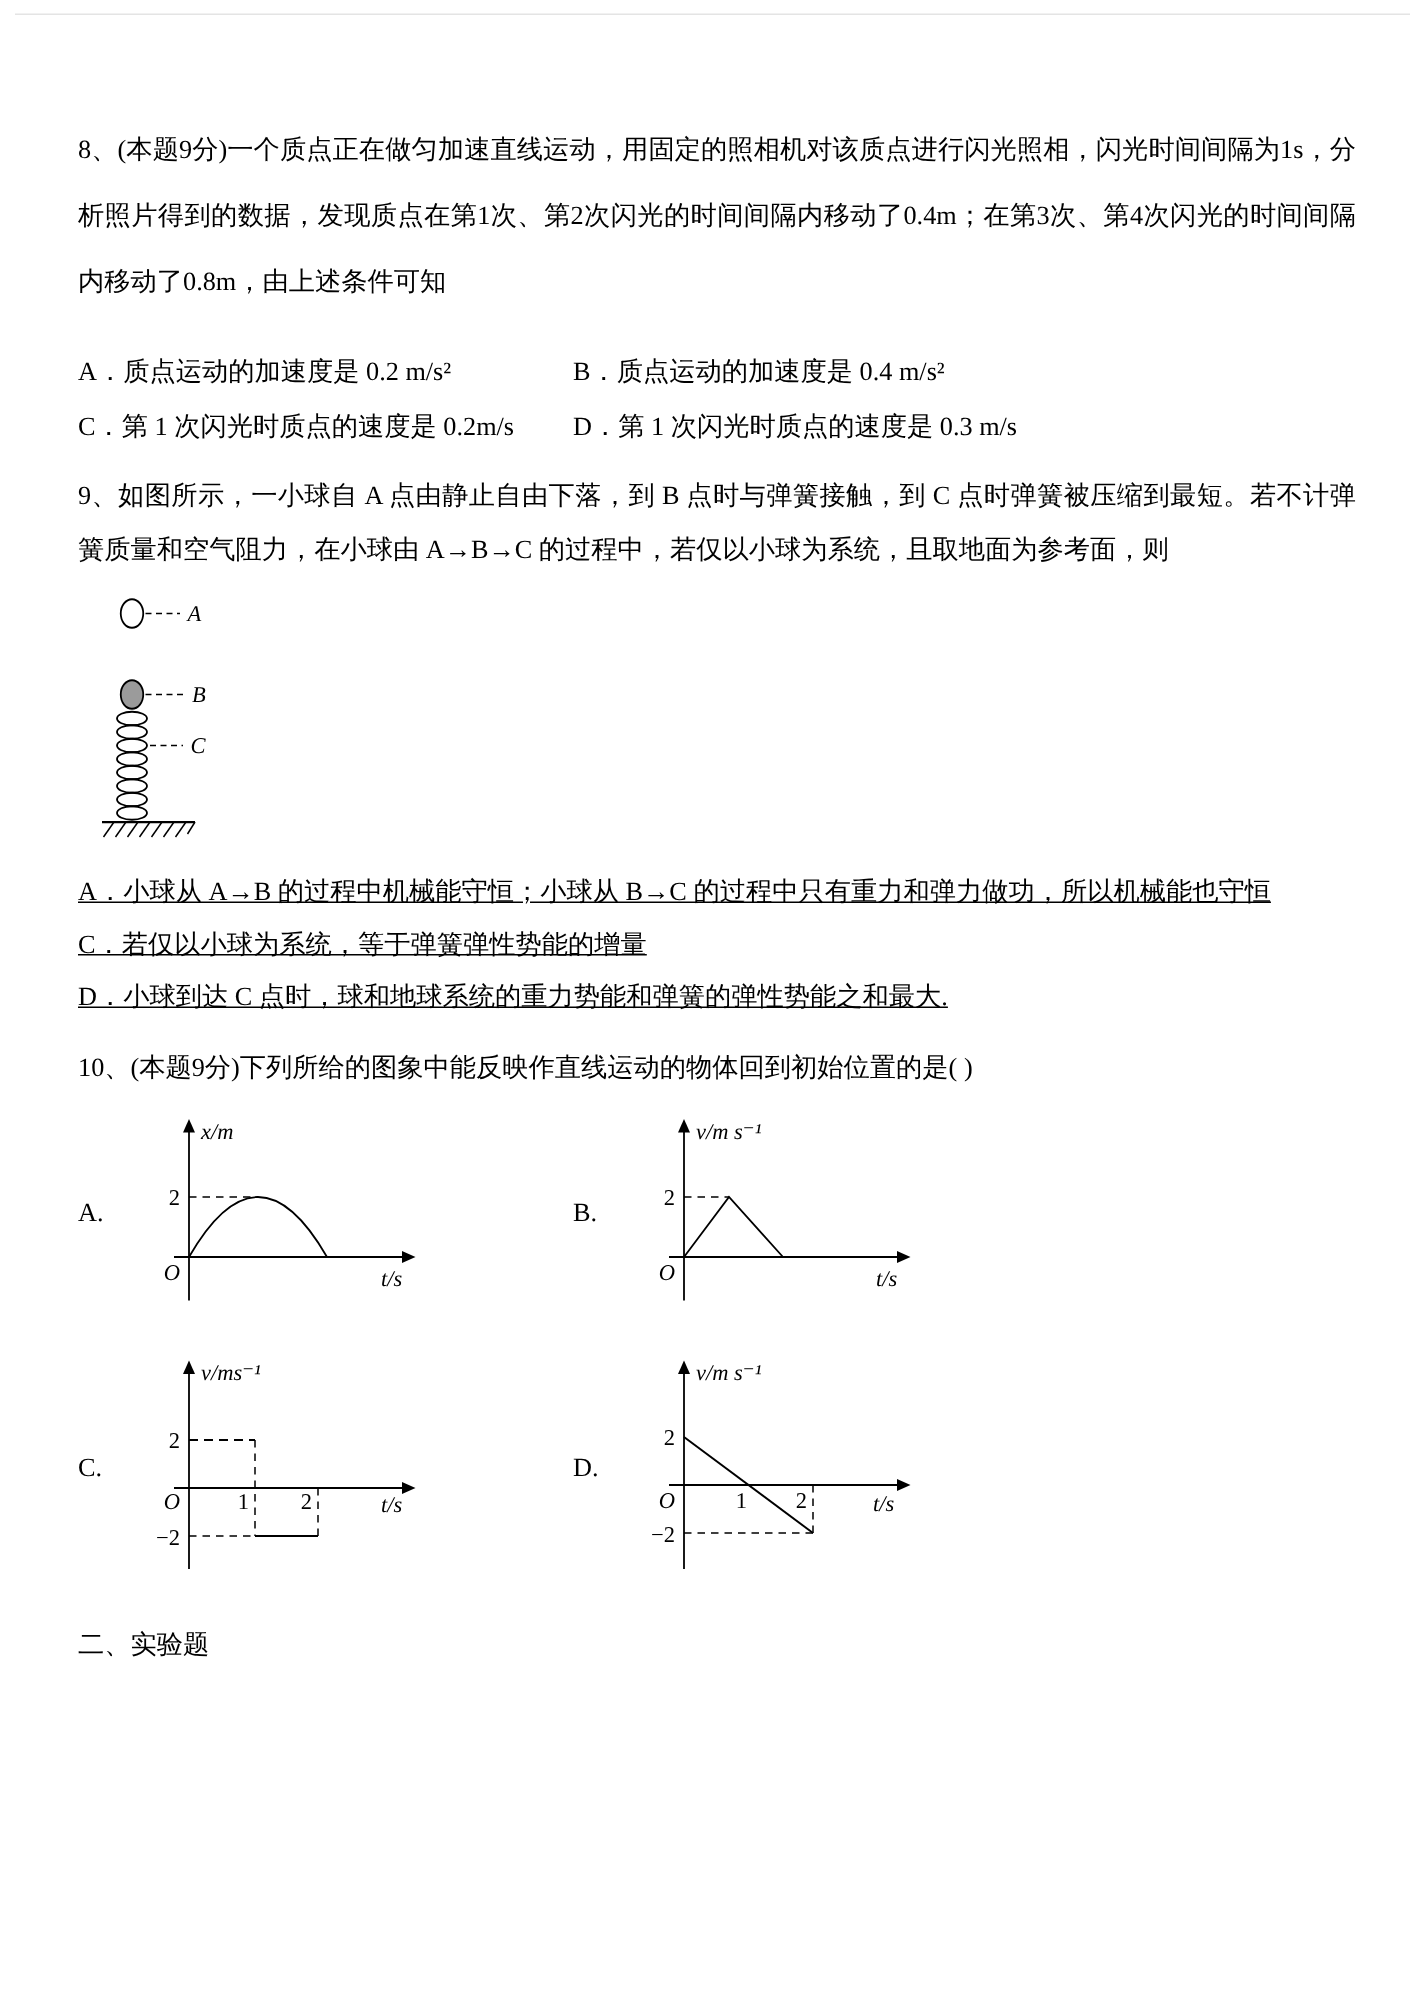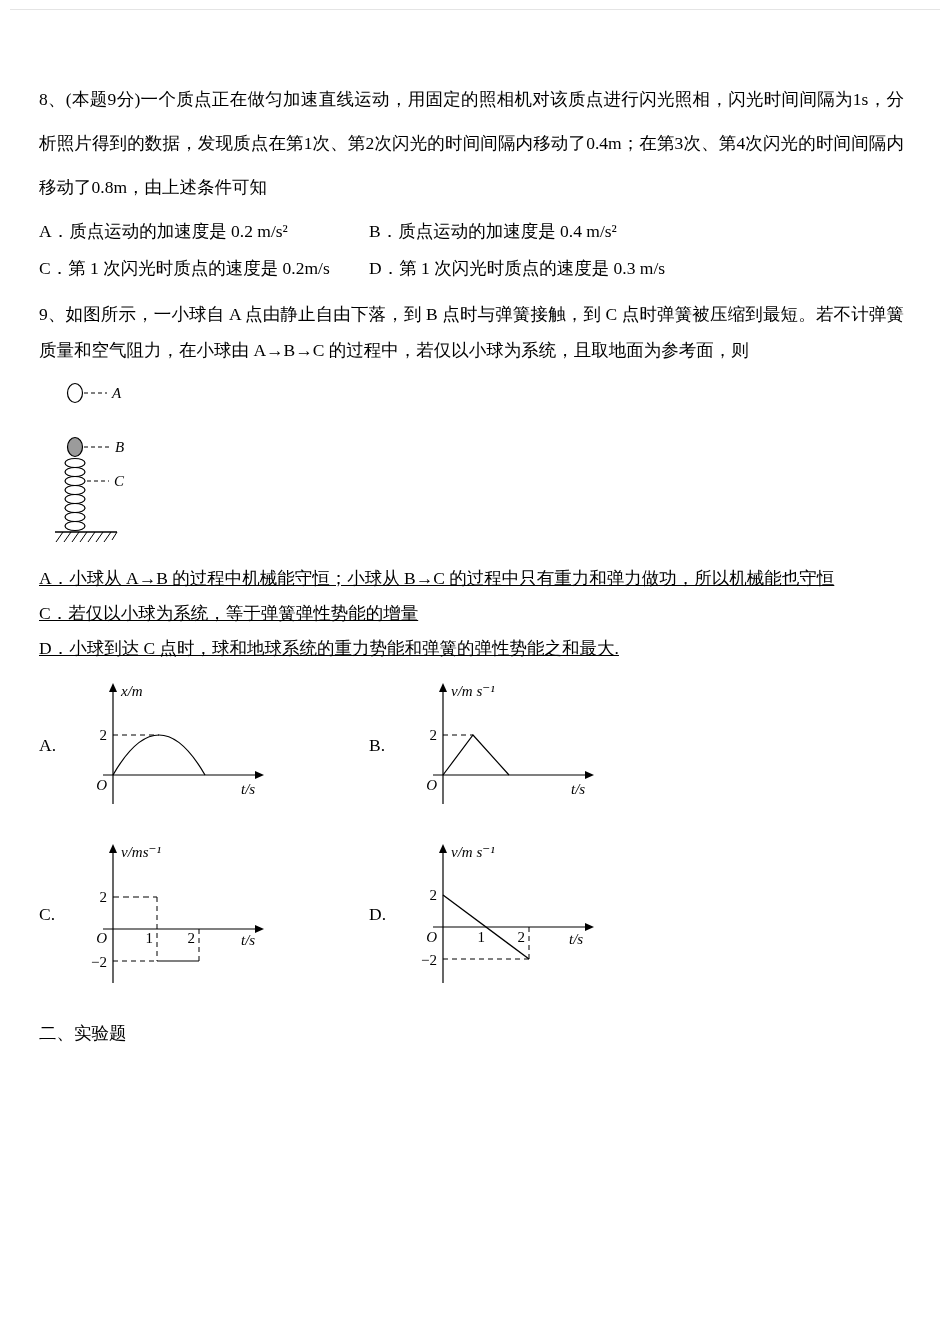--- a/index.html
+++ b/index.html
@@ -5,29 +5,29 @@
 <style>
   * { margin:0; padding:0; box-sizing:border-box; }
   html,body { background:#fff; }
   body {
     width:950px; min-height:1344px; margin:0 auto;
     color:#000;
     font-family:"Liberation Serif","DejaVu Serif",serif;
     font-size:17.5px;
   }
   .top-rule { height:1px; background:#e4e4e4; margin:9px 10px 0 10px; }
-  .page { padding:68px 46px 40px 39px; }
+  .page { padding:68px 46px 40px 52px; }
 
   .qtext { text-align:justify; line-height:2.05; }
   .lh-wide { line-height:2.5; }
   .lh-mid  { line-height:2.3; }
 
   .opts-2col {
     display:grid; grid-template-columns:330px 1fr;
-    line-height:2.1; margin:4px 0 10px 0;
+    line-height:2.1; margin:20px 0 10px 0;
   }
   .opts-list { line-height:2.0; margin:2px 0 12px 0;text-decoration:underline; }
   .opts-list .opt { text-align:justify; }
 
   .diagram { margin:10px 0 14px 14px; }
 
   .graphs-grid {
     display:grid; grid-template-columns:330px 1fr;
     row-gap:26px; margin-top:12px;
   }
@@ -104,20 +104,21 @@
     </div>
 
     <div class="opts-list">
       <div class="opt">A．小球从 A→B 的过程中机械能守恒；小球从 B→C 的过程中只有重力和弹力做功，所以机械能也守恒</div>
       <div class="opt">C．若仅以小球为系统，等于弹簧弹性势能的增量</div>
       <div class="opt">D．小球到达 C 点时，球和地球系统的重力势能和弹簧的弹性势能之和最大.</div>
     </div>
   </section>
 
   <section>
+    <p class="qtext">10、(本题9分)下列所给的图象中能反映作直线运动的物体回到初始位置的是( )</p>
 
     <div class="graphs-grid">
 
       <div class="graph-cell">
         <span class="graph-letter">A.</span>
         <svg width="200" height="135" viewBox="0 0 200 135">
           <line x1="32" y1="126" x2="32" y2="8" stroke="#000" stroke-width="1.2"></line>
           <path d="M32,5 L28,14 L36,14 Z" fill="#000"></path>
           <line x1="22" y1="97" x2="180" y2="97" stroke="#000" stroke-width="1.2"></line>
           <path d="M183,97 L174,93 L174,101 Z" fill="#000"></path>

